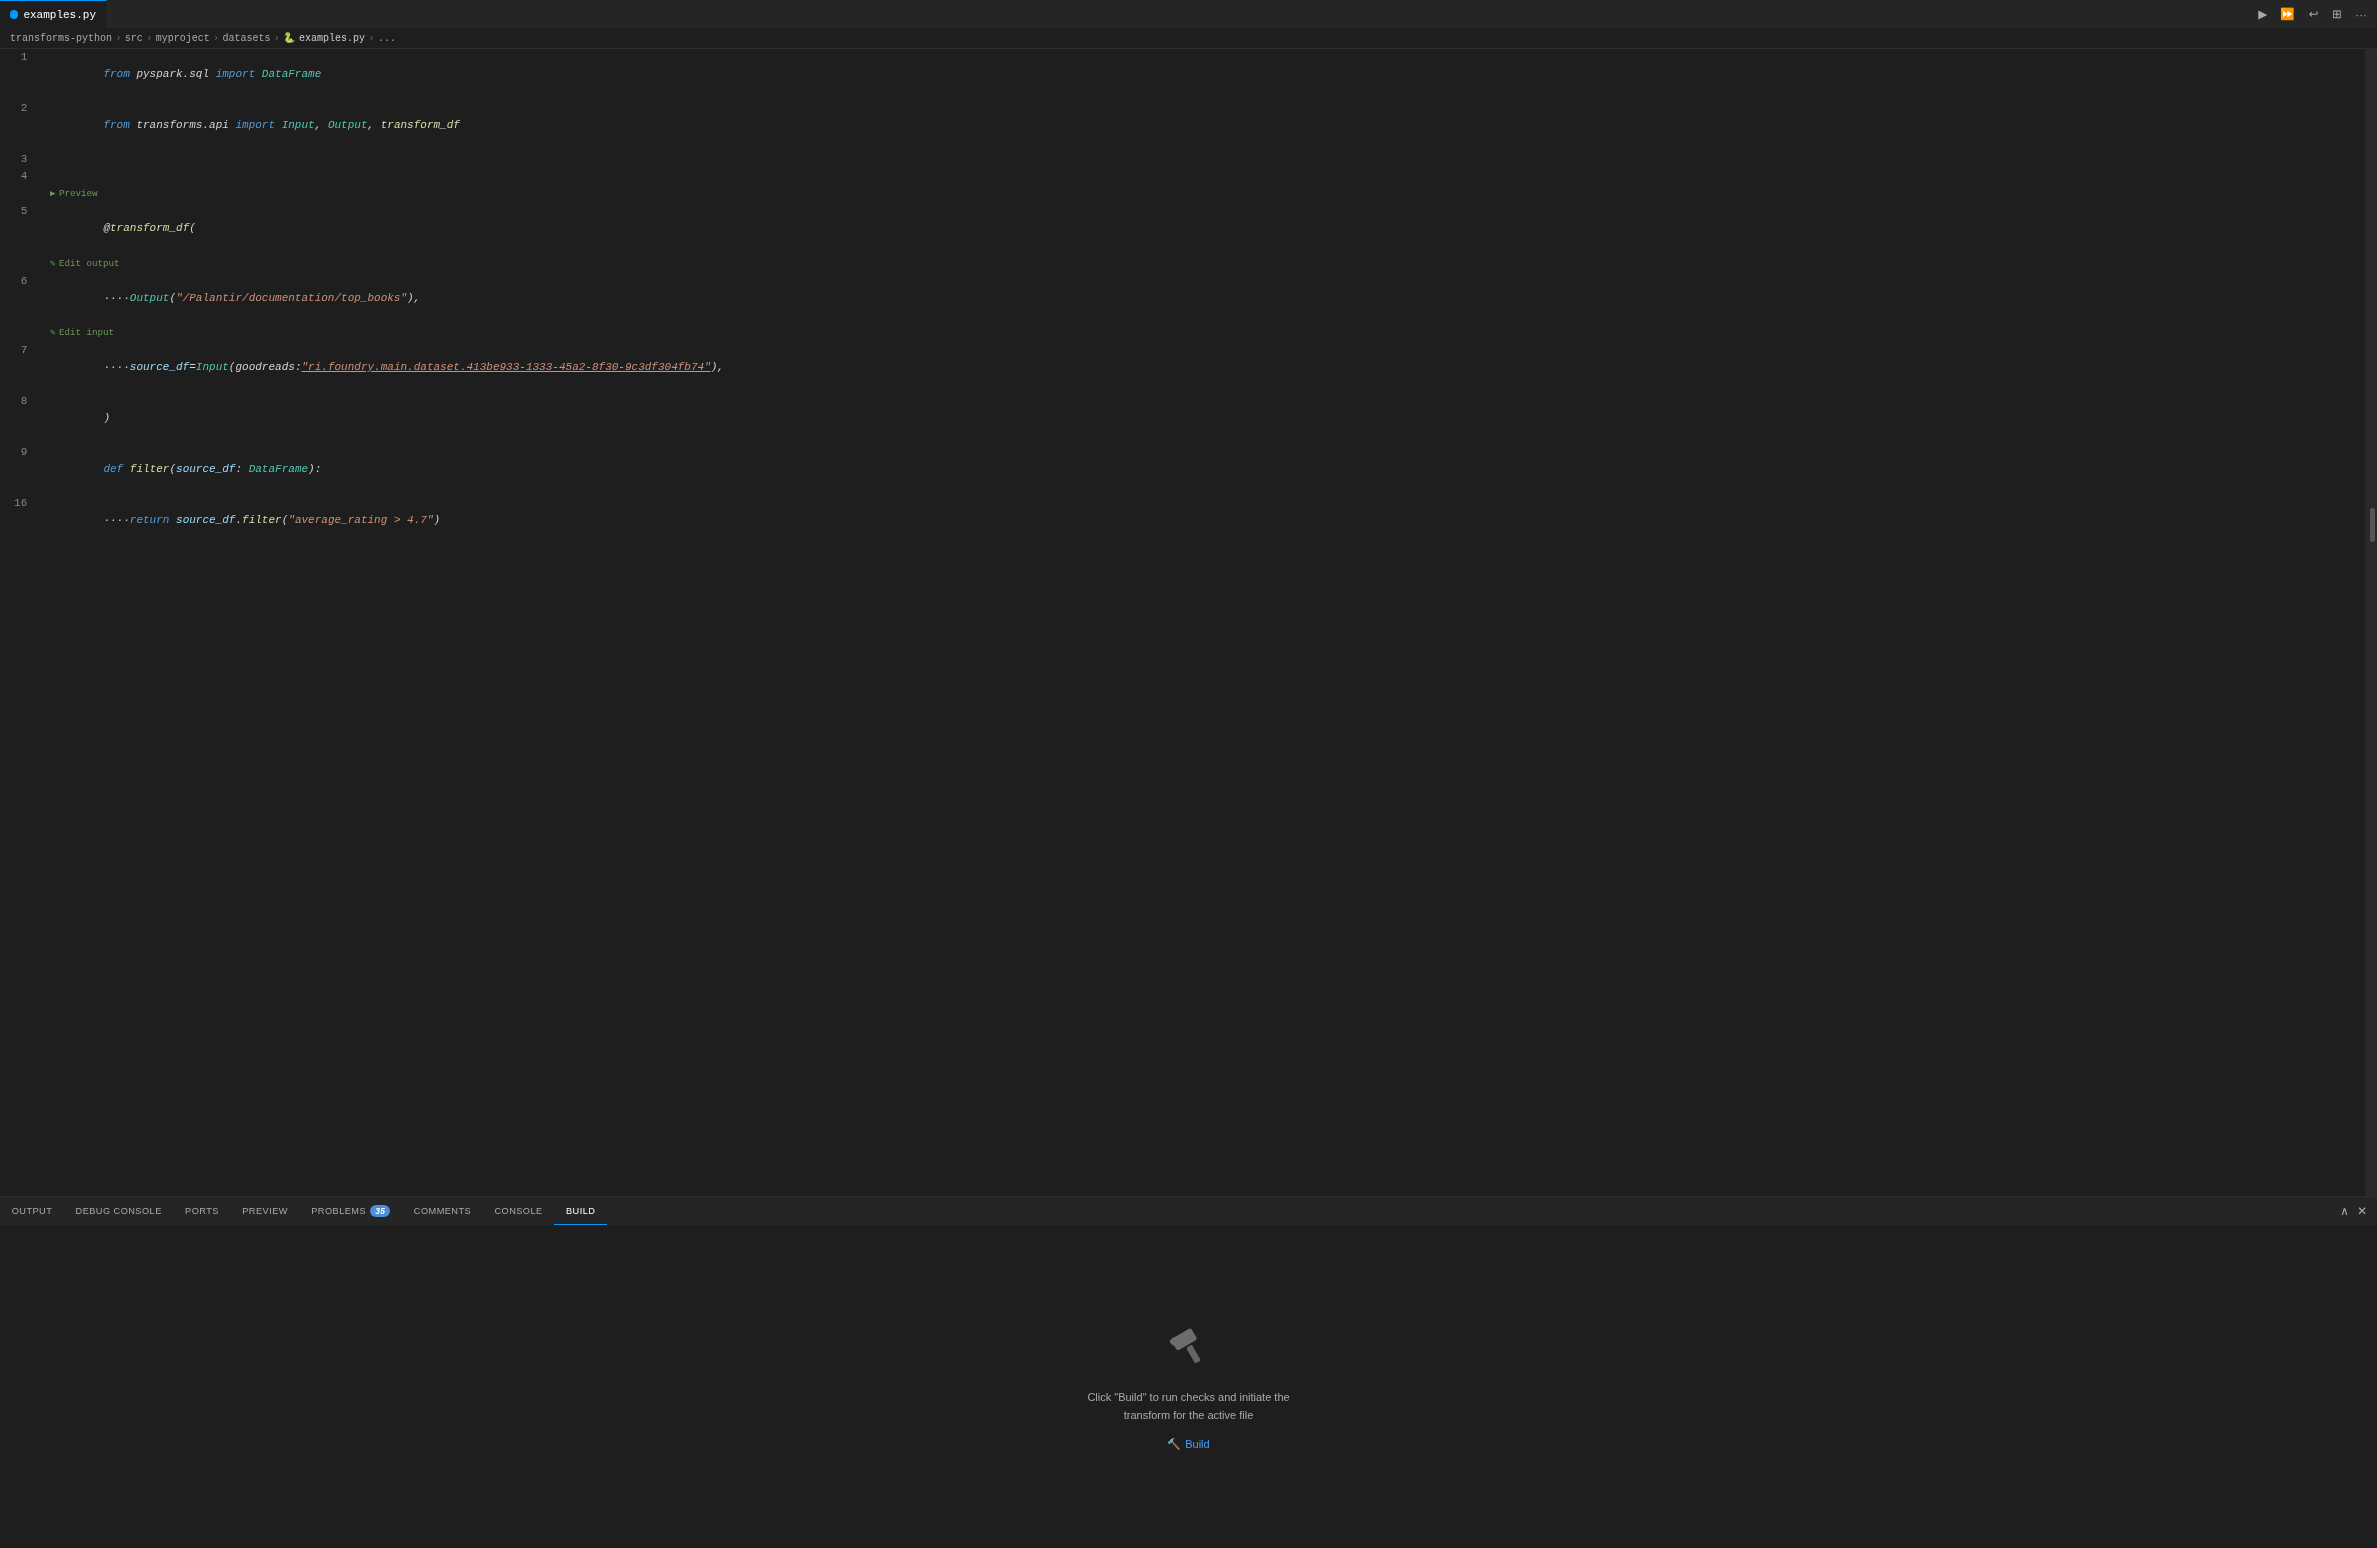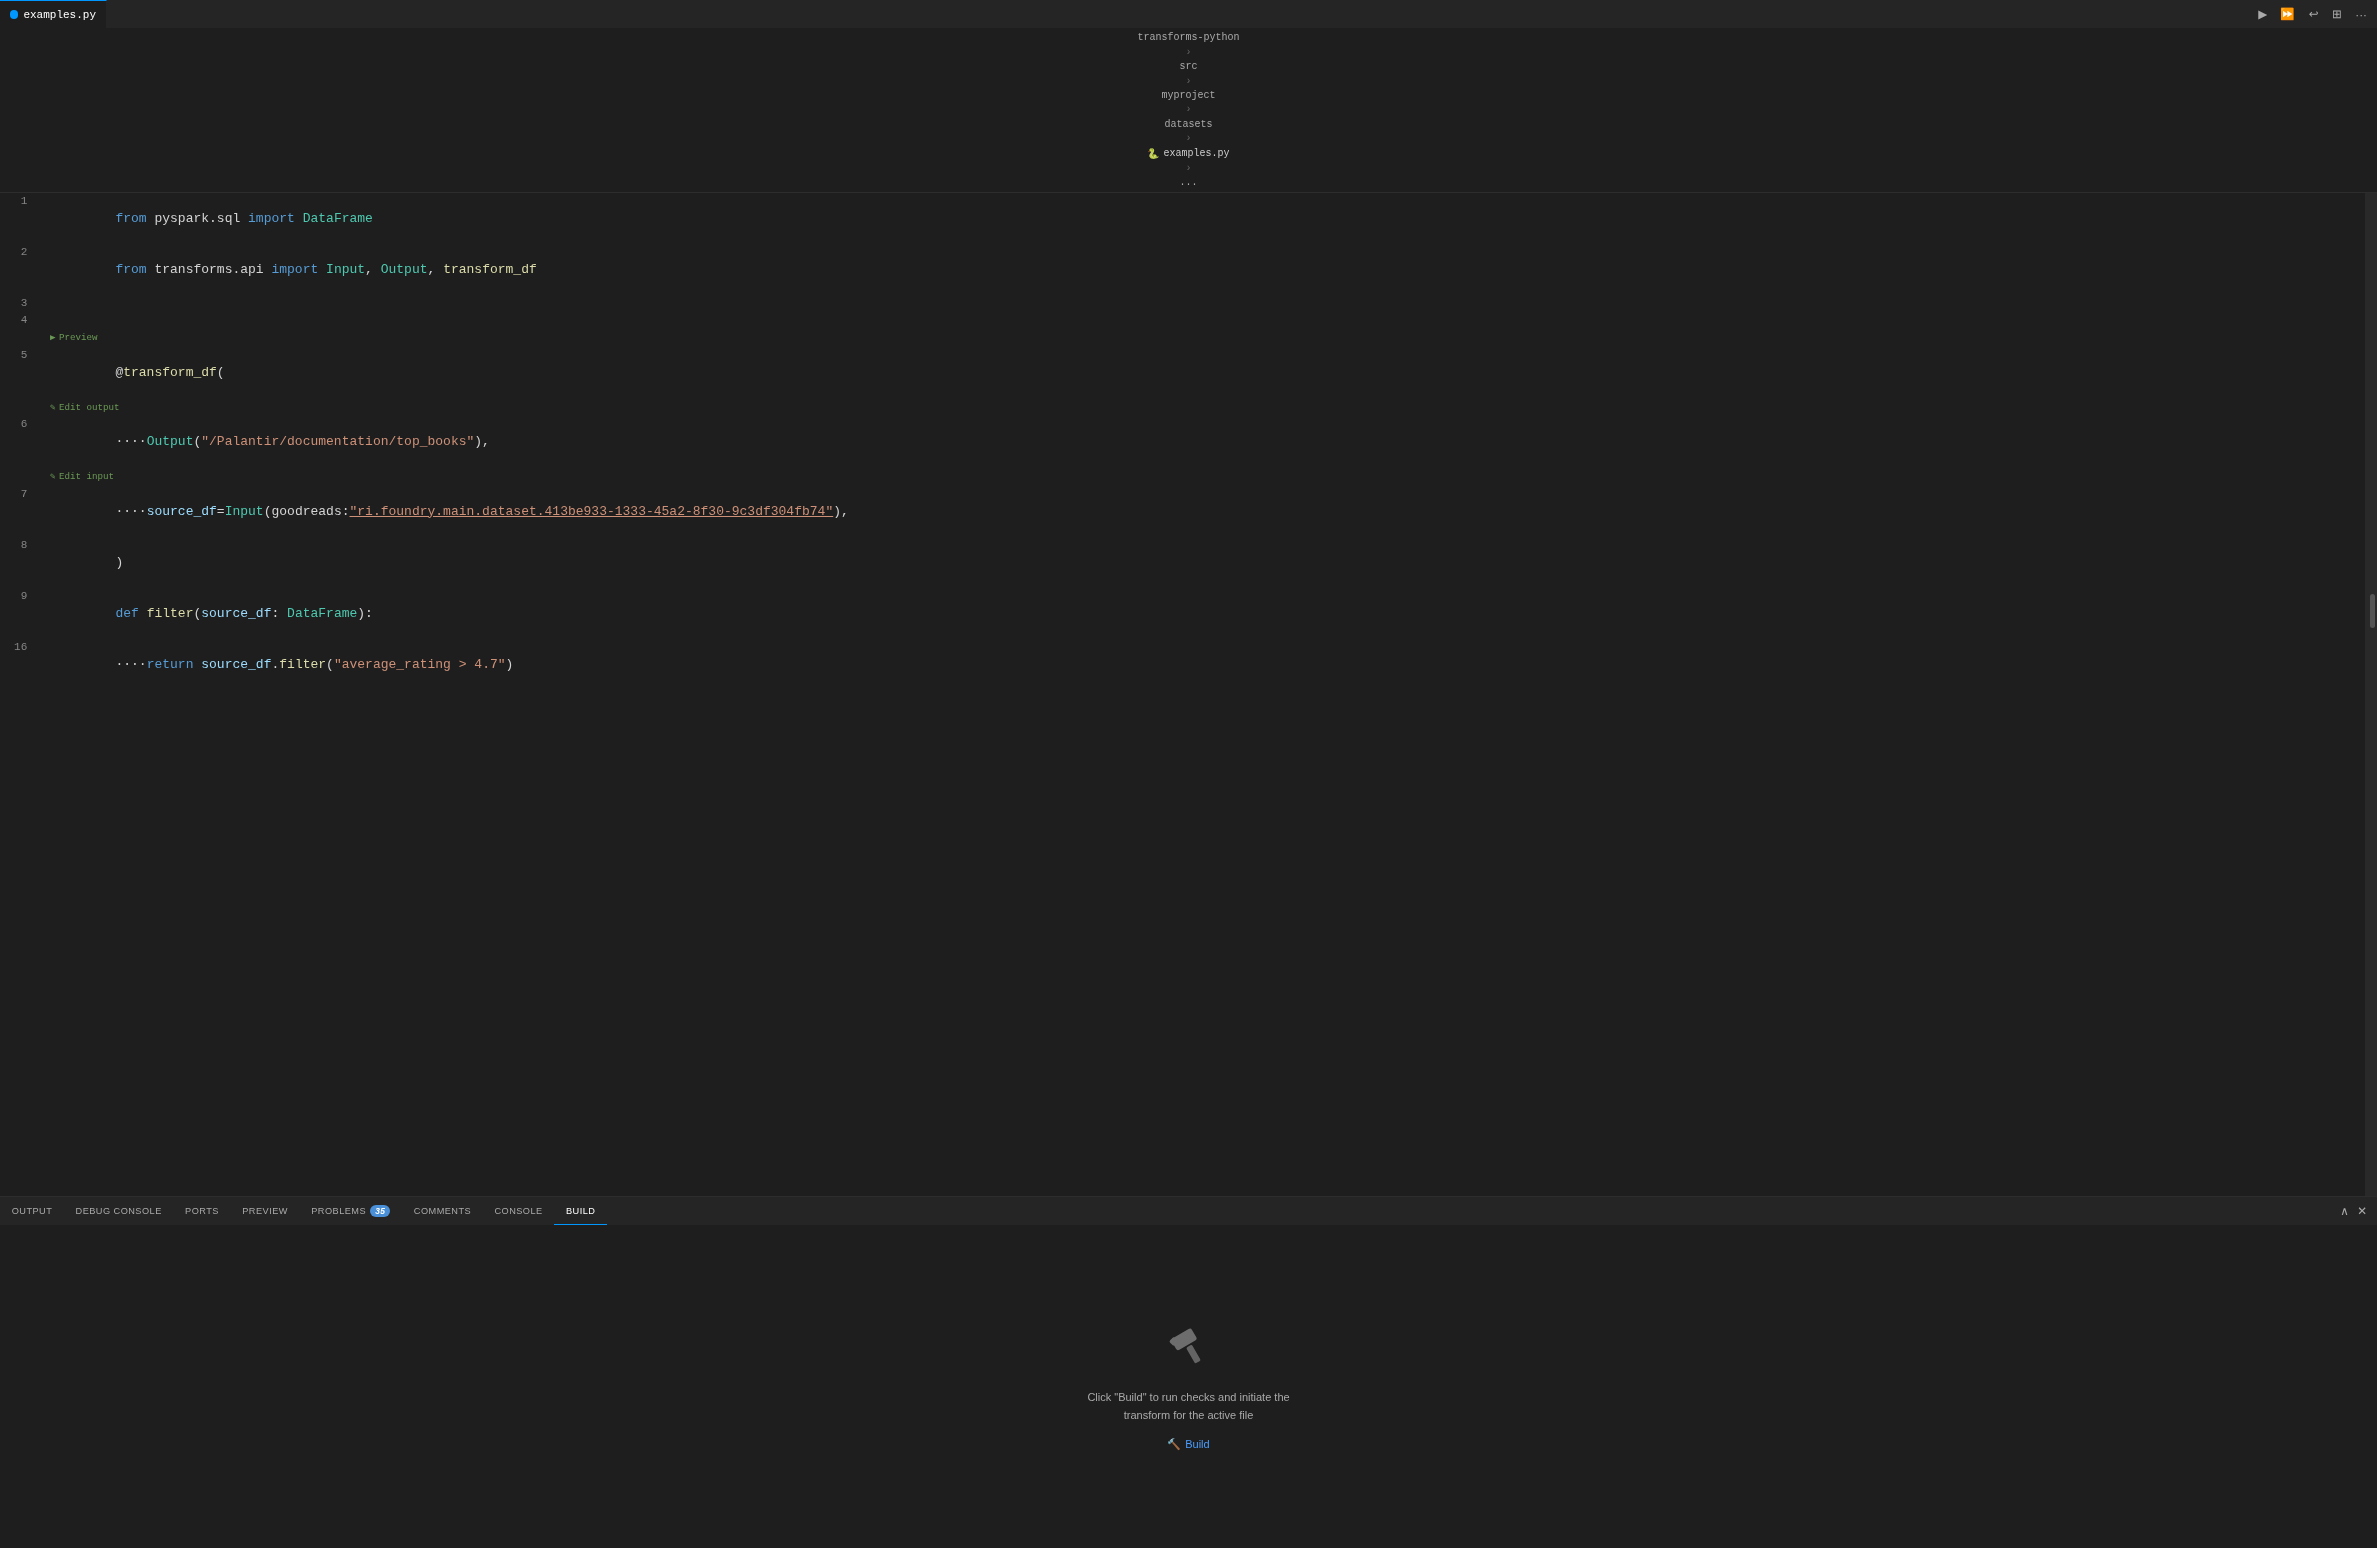--- a/index.html
+++ b/index.html
@@ -77,21 +77,20 @@
     .breadcrumb {
       display: flex;
       align-items: center;
       padding: 3.4px 10px;
       background: #1e1e1e;
       color: #aaa;
       font-size: 10px;
       gap: 3.4px;
       border-bottom: 0.8px solid #2d2d2d;
       flex-shrink: 0;
-      flex-direction: column;
     }
 
     .breadcrumb-sep {
       color: #666;
     }
 
     .breadcrumb-item {
       color: #aaa;
     }
 
@@ -128,22 +127,23 @@
       padding: 0 6.7px 0 13.4px;
       color: #858585;
       text-align: right;
       user-select: none;
       font-size: 11px;
     }
 
     .line-content {
       padding: 0 3.4px;
       white-space: pre;
-      font-size: 13px;
+      font-size: 11px;
       flex: 1;
+      font-style: italic;
     }
 
     
     .kw { color: #569cd6; }
     .fn { color: #dcdcaa; }
     .str { color: #ce9178; }
     .str-link { color: #ce9178; text-decoration: underline; }
     .cls { color: #4ec9b0; }
     .var { color: #9cdcfe; }
     .plain { color: #d4d4d4; }

